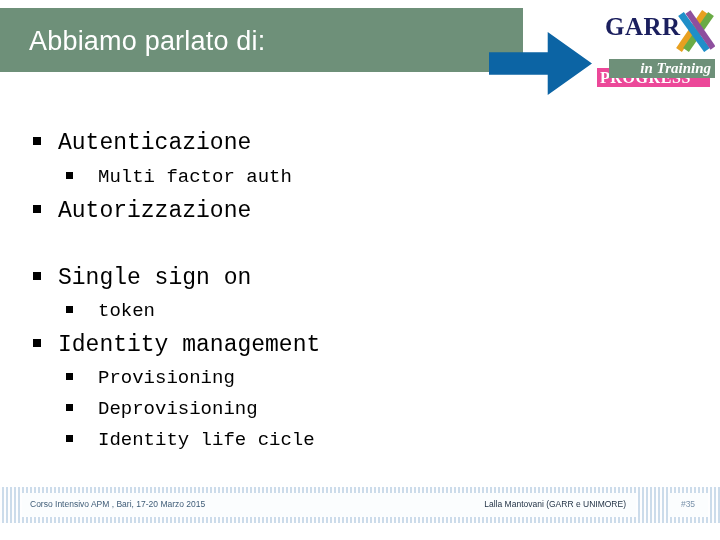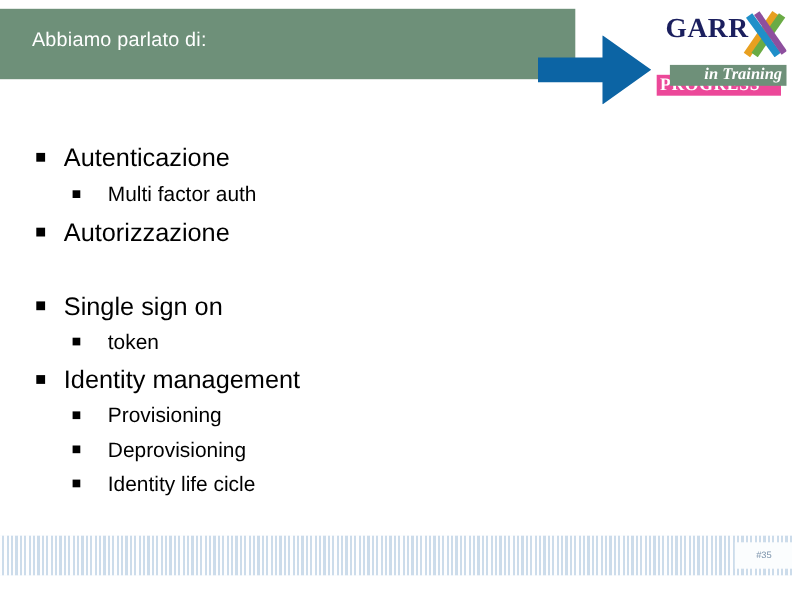--- a/index.html
+++ b/index.html
@@ -28,21 +28,21 @@
     left: 0;
     top: 8px;
     width: 523px;
     height: 64px;
     background: #6e9079;
   }
   .slide-title {
     position: absolute;
     left: 29px;
     top: 26px;
-    font-size: 18px;
+    font-size: 27px;
     color: #ffffff;
     letter-spacing: 0.2px;
     white-space: nowrap;
   }
   .blue-ribbon {
     position: absolute;
     left: 489px;
     top: 32px;
     width: 103px;
     height: 63px;
@@ -131,20 +131,21 @@
     align-items: baseline;
     white-space: nowrap;
     color: #000000;
   }
   .bullet .marker {
     display: inline-block;
     flex: none;
   }
   .bullet .label {
     display: inline-block;
+    font-family: Liberation Mono, monospace;
   }
   .lvl1 {
     left: 33px;
     font-size: 23px;
     line-height: 23px;
   }
   .lvl1 .marker {
     width: 8px;
     height: 8px;
     background: #000000;
@@ -196,21 +197,20 @@
     height: 24px;
     background: #fbfdfe;
   }
   .footer-main {
     left: 22px;
     right: 84px;
   }
   .footer-page {
     left: 668px;
     width: 40px;
-    padding-left: 13px;
   }
   .footer-left-text {
     position: absolute;
     left: 8px;
     top: 6px;
     font-size: 8.5px;
     color: #3f5c77;
     white-space: nowrap;
   }
   .footer-right-text {
@@ -309,17 +309,21 @@
   <div class="bullet lvl2" style="top:321px">
     <span class="marker"></span>
     <span class="label">Identity life cicle</span>
   </div>
 
 </div>
 
 <div class="footer">
   <div class="footer-hatch"></div>
 
+  <div class="footer-box footer-main">
+    <span class="footer-left-text">Corso Intensivo APM , Bari, 17-20 Marzo 2015</span>
+    <span class="footer-right-text">Lalla Mantovani (GARR e UNIMORE)</span>
+  </div>
 
   <div class="footer-box footer-page">
     <span class="footer-page-text">#35</span>
   </div>
 </div>
 
 </body></html>

